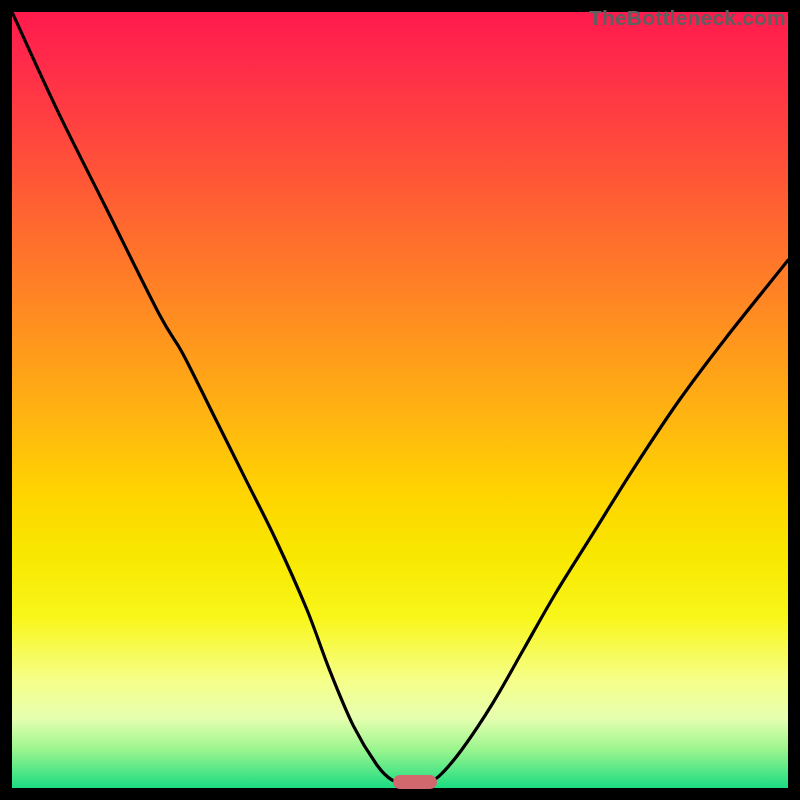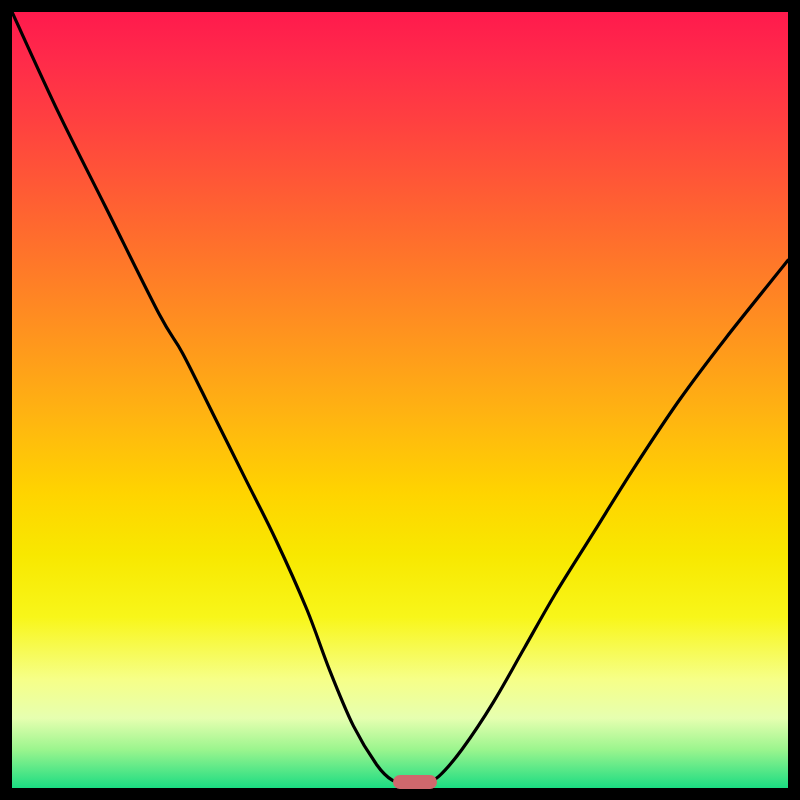--- a/index.html
+++ b/index.html
@@ -71,13 +71,14 @@
 <div class="canvas">
 
   <div class="plot-area"></div>
 
   <svg class="overlay-svg" viewBox="0 0 776 776" preserveAspectRatio="none">
     <path id="curve-path" d="M 0.0 0.0 C 7.8 16.8, 31.0 68.5, 46.6 100.9 C 62.1 133.2, 76.3 160.4, 93.1 194.0 C 109.9 227.6, 134.5 278.1, 147.4 302.6 C 160.4 327.2, 161.7 324.6, 170.7 341.4 C 179.8 358.3, 191.4 382.8, 201.8 403.5 C 212.1 424.2, 222.5 444.9, 232.8 465.6 C 243.1 486.3, 253.5 505.7, 263.8 527.7 C 274.2 549.7, 285.8 575.5, 294.9 597.5 C 303.9 619.5, 310.4 640.2, 318.2 659.6 C 325.9 679.0, 333.7 698.4, 341.4 713.9 C 349.2 729.4, 358.3 743.7, 364.7 752.7 C 371.2 761.8, 375.1 765.0, 380.2 768.2 C 385.4 771.5, 390.6 771.5, 395.8 772.1 C 400.9 772.8, 406.1 773.4, 411.3 772.1 C 416.5 770.8, 420.3 770.2, 426.8 764.4 C 433.3 758.5, 441.0 749.5, 450.1 737.2 C 459.1 724.9, 470.8 707.5, 481.1 690.6 C 491.5 673.8, 501.8 654.4, 512.2 636.3 C 522.5 618.2, 531.6 601.4, 543.2 582.0 C 554.8 562.6, 569.1 540.6, 582.0 519.9 C 594.9 499.2, 606.6 479.8, 620.8 457.8 C 635.0 435.9, 651.8 410.0, 667.4 388.0 C 682.9 366.0, 695.8 349.2, 713.9 325.9 C 732.0 302.6, 765.7 261.3, 776.0 248.3" fill="none" stroke="#000" stroke-width="3.2" stroke-linejoin="round" stroke-linecap="round"></path>
   </svg>
 
   <div id="marker" class="marker" style="left: 393px; top: 775px; width: 44px; height: 14px; background: rgb(208, 104, 109);"></div>
 
+  <div class="watermark">TheBottleneck.com</div>
 </div>
 
 </body></html>

